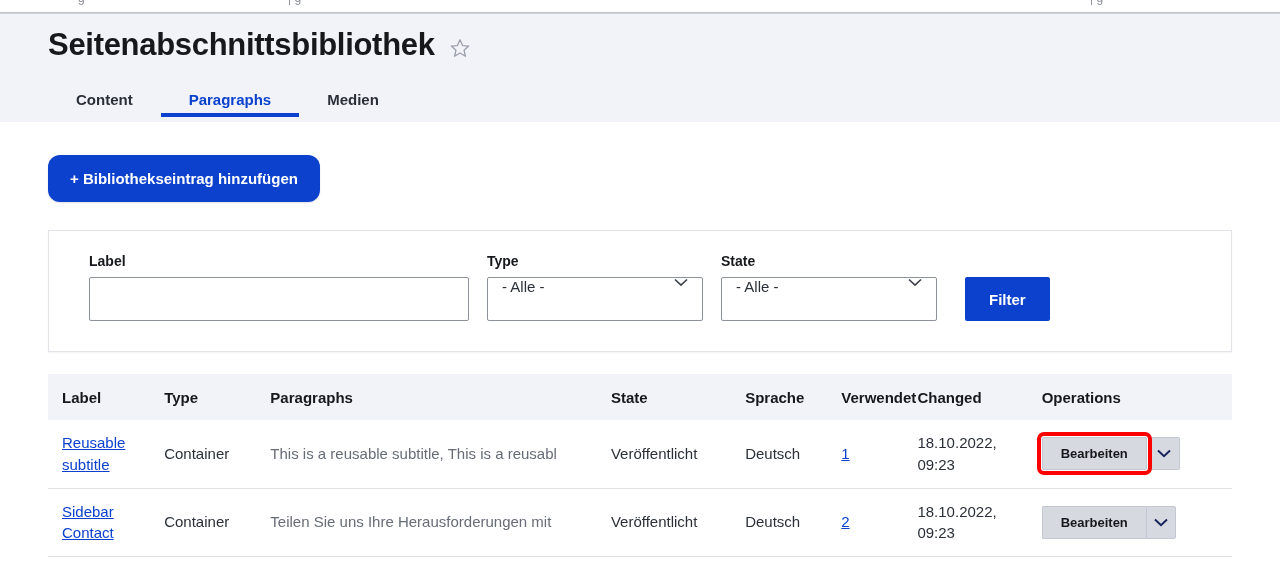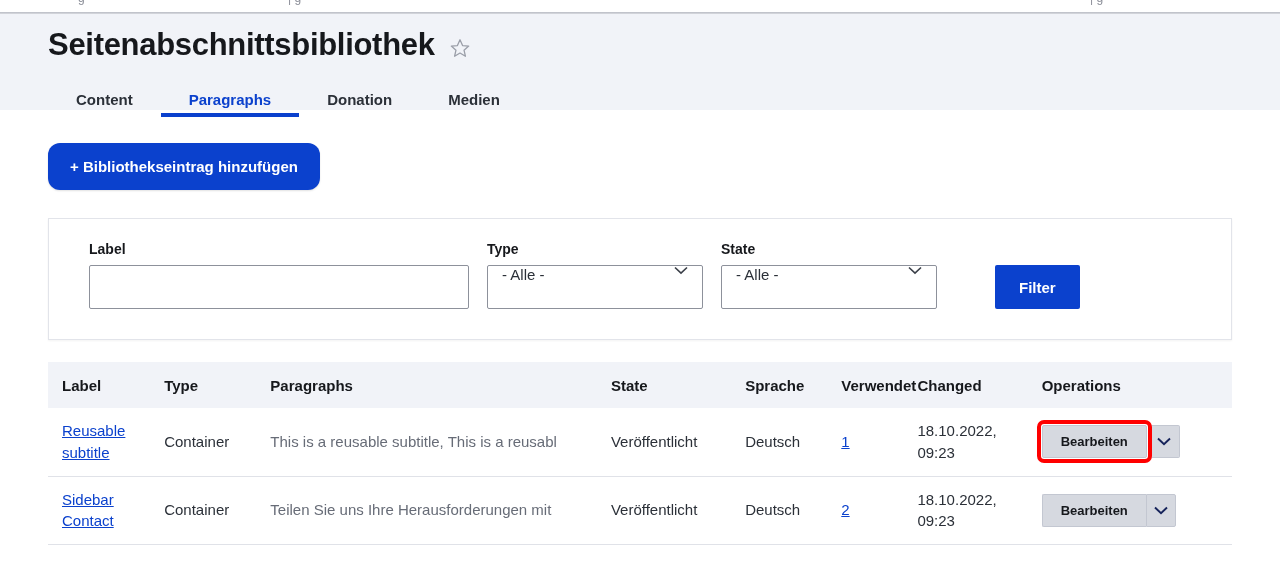--- a/index.html
+++ b/index.html
@@ -30,21 +30,21 @@
   }
   .top-rule {
     height: 2px;
     background: linear-gradient(to bottom, #b9bcc4, #d9dbe0);
   }
 
   
   .header-band {
     background: #f1f3f8;
     padding: 0;
-    height: 96px;
+    height: 108px;
     position: relative;
   }
   .page-title-row {
     display: flex;
     align-items: center;
     padding: 12px 0 0 48px;
   }
   .page-title {
     font-size: 31px;
     font-weight: bold;
@@ -152,21 +152,21 @@
     font-size: 15px;
     color: #2b3038;
     cursor: pointer;
   }
   .select-box .sel-val { flex: 1; }
   .chev {
     width: 14px; height: 9px;
     flex: 0 0 auto;
   }
   .filter-btn {
-    margin-left: 40px;
+    margin-left: 10px;
     background: #0b41cd;
     color: #fff;
     border: none;
     border-radius: 2px;
     font-family: "Liberation Sans", sans-serif;
     font-size: 15px;
     font-weight: bold;
     height: 44px;
     padding: 0 24px;
     cursor: pointer;
@@ -283,21 +283,20 @@
     <span class="star-icon">
       <svg width="22" height="22" viewBox="0 0 24 24" fill="none" stroke="#9a9ea8" stroke-width="1.4" stroke-linejoin="round">
         <polygon points="12,3 14.8,9.3 21.5,9.9 16.4,14.4 17.9,21 12,17.5 6.1,21 7.6,14.4 2.5,9.9 9.2,9.3"></polygon>
       </svg>
     </span>
   </div>
 
   <div class="tabs">
     <div class="tab">Content</div>
     <div class="tab active">Paragraphs</div>
-    <div class="tab">Donation</div>
     <div class="tab">Medien</div>
   </div>
 </div>
 
 <div class="body-area">
 
   <button class="add-btn">+ Bibliothekseintrag hinzufügen</button>
 
   
   <div class="filter-panel">

